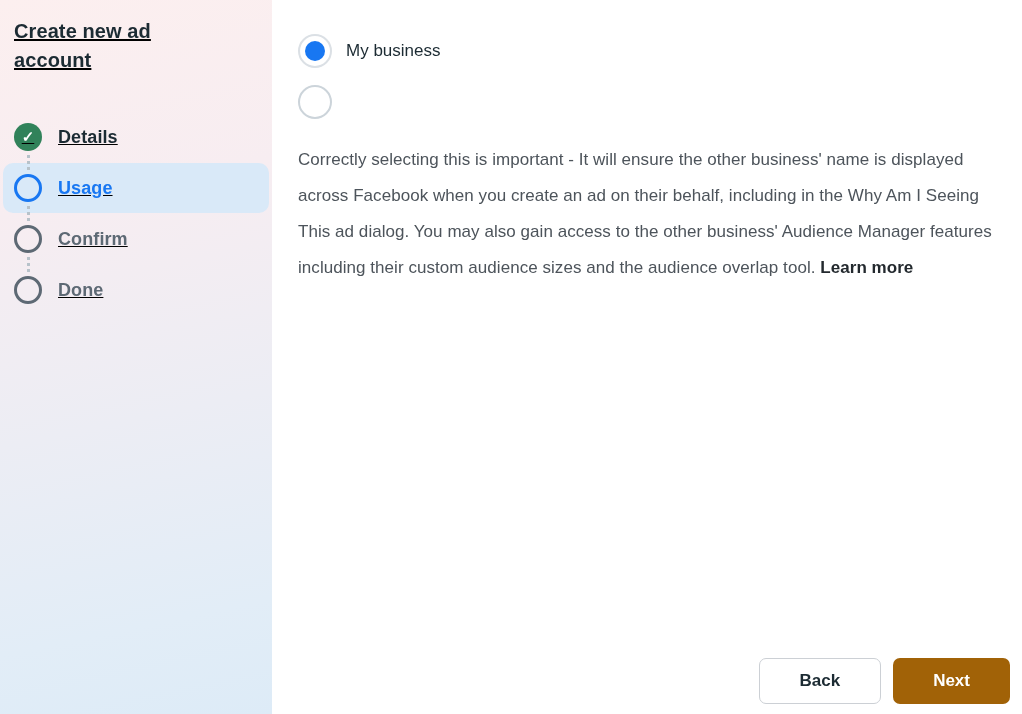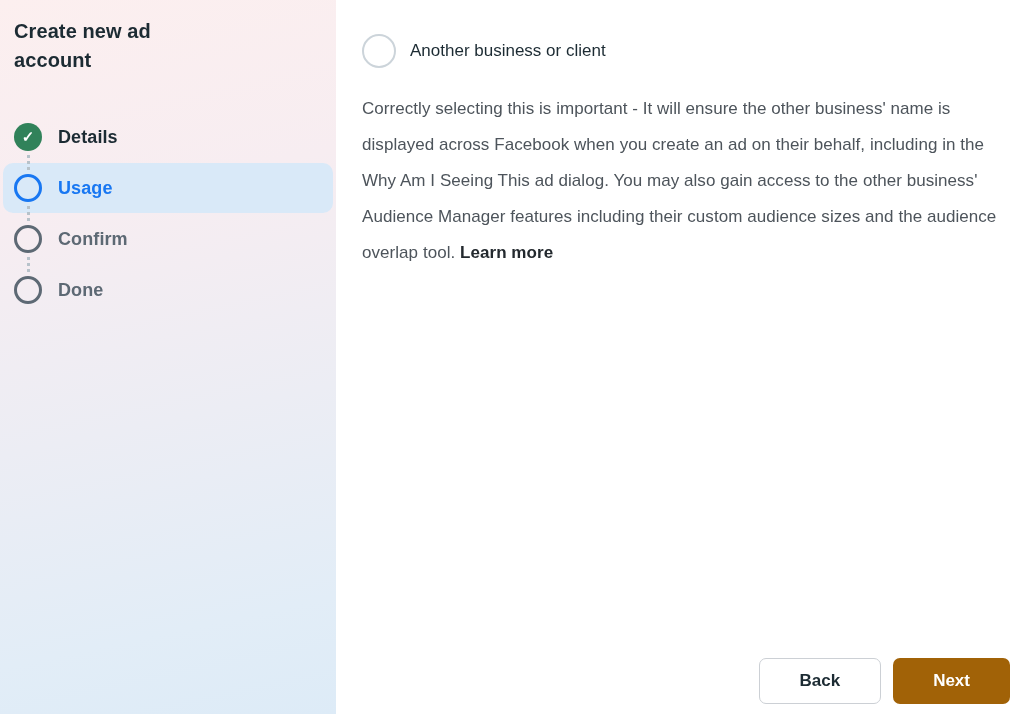--- a/index.html
+++ b/index.html
@@ -7,23 +7,24 @@
   body {
     width: 1022px; height: 714px;
     font-family: "Liberation Sans", sans-serif;
     background: #ffffff;
     overflow: hidden;
   }
   .dialog { display: flex; width: 1022px; height: 714px; background: #ffffff; }
 
   
   .sidebar {
-    width: 336px; flex-shrink: 0; height: 100%;
+    width: 272px; flex-shrink: 0; height: 100%;
     background: linear-gradient(168deg, #fcefef 0%, #f7edf1 28%, #ecedf4 58%, #e2edf7 85%, #ddebf7 100%);
     padding: 17px 3px 0 3px;
+    text-decoration: underline;
   }
   .sidebar-title {
     font-size: 20px; font-weight: 700; color: #1c2b33;
     line-height: 29px; padding: 0 11px; max-width: 200px;
     letter-spacing: 0.1px;
   }
   .steps { margin-top: 37px; }
   .step {
     display: flex; align-items: center;
     padding: 11px; border-radius: 10px; position: relative;
@@ -108,24 +109,29 @@
       <div class="step pending">
         <span class="step-icon"></span>
         <span class="step-label">Done</span>
       </div>
     </div>
   </aside>
 
   <section class="main">
 
 
+    <div class="option-row">
+      <span class="radio selected">
+          <span class="dot"></span>
+        </span>
+      <span class="option-label">My business</span>
+    </div>
 
     <div class="option-row">
       <span class="radio"></span>
-      <span class="option-label">Another business or client</span>
     </div>
 
     <p class="description"><span>Correctly selecting this is important - It will ensure the other business' name is displayed across Facebook when you create an ad on their behalf, including in the Why Am I Seeing This ad dialog. You may also gain access to the other business' Audience Manager features including their custom audience sizes and the audience overlap tool.</span> <span class="learn-more">Learn more</span></p>
 
     <div class="footer">
       <button class="btn btn-back">Back</button>
       <button class="btn btn-next">Next</button>
     </div>
   </section>
 

